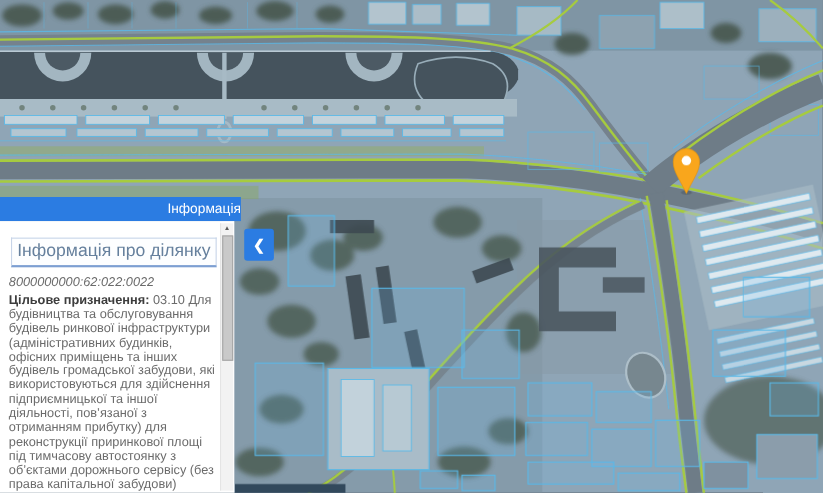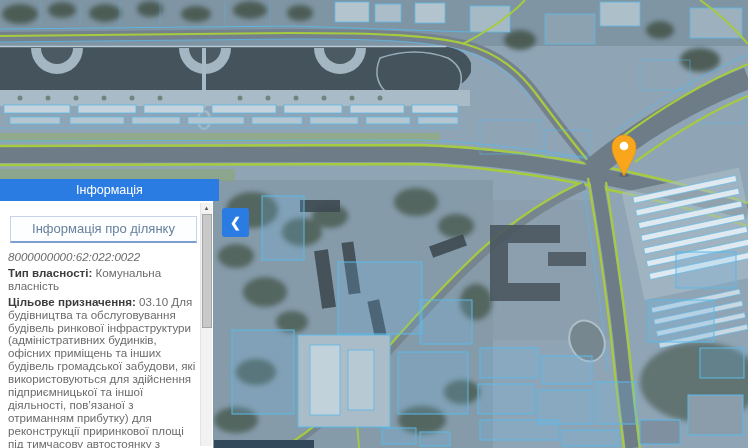--- a/index.html
+++ b/index.html
@@ -2,25 +2,25 @@
 <html><head>
 <meta charset="utf-8">
 <style>
   html,body{margin:0;padding:0;background:#222;}
   .screen{position:relative;width:748px;height:448px;overflow:hidden;
           font-family:"Liberation Sans",sans-serif;background:#8fa5b6;}
   .map-svg{position:absolute;left:0;top:0;width:748px;height:448px;display:block;}
 
   
   .panel-header{position:absolute;left:0;top:179px;width:219px;height:22px;
-    background:#2b7ce2;color:#fff;font-size:12.5px;text-align:center;line-height:22px;z-index:5;}
+    background:#2b7ce2;color:#fff;font-size:12.5px;text-align:right;line-height:22px;z-index:5;}
   .panel-body{position:absolute;left:0;top:201px;width:213px;height:247px;
     background:#ffffff;z-index:5;box-sizing:border-box;}
   .section-box{margin:15px 16px 0 10px;height:24px;border:1px solid #c7d4e8;
-    border-bottom:2px solid #7d9fd2;color:#66809d;font-size:13px;
+    border-bottom:2px solid #7d9fd2;color:#66809d;font-size:16px;
     text-align:center;line-height:23px;background:#fdfeff;}
   .fields{position:absolute;left:8px;right:17px;top:48px;color:#6b6b6b;
     font-size:11.6px;line-height:12.9px;}
   .fields b{color:#3d3d3d;}
   .fld{margin:0 0 2px 0;}
   .fld .lab{font-weight:bold;color:#3d3d3d;margin-top:2px;}
   .fld .val{margin-top:2px;font-style:italic;}
   p.fld{margin:3px 0 0 0;}
 
   
@@ -280,21 +280,20 @@
 
   <div class="panel-body">
     <div class="section-box">
       <span>Інформація про ділянку</span>
     </div>
 
     <div class="fields">
       <div class="fld">
         <div class="val">8000000000:62:022:0022</div>
       </div>
-      <p class="fld"><b>Тип власності:</b> <span>Комунальна власність</span></p>
       <p class="fld"><b>Цільове призначення:</b> <span>03.10 Для будівництва та обслуговування будівель ринкової інфраструктури (адміністративних будинків, офісних приміщень та інших будівель громадської забудови, які використовуються для здійснення підприємницької та іншої діяльності, пов’язаної з отриманням прибутку) для реконструкції приринкової площі під тимчасову автостоянку з об’єктами дорожнього сервісу (без права капітальної забудови)</span></p>
     </div>
 
     <div class="scrollbar">
       <div class="sb-arrow">▲</div>
       <div class="sb-thumb"></div>
     </div>
   </div>
 
   <button class="collapse">

